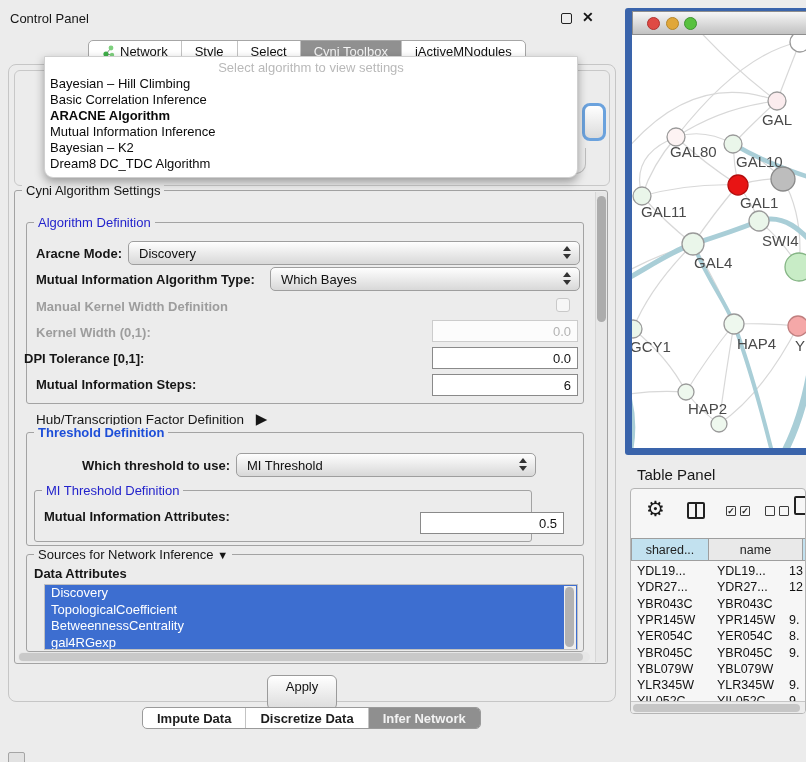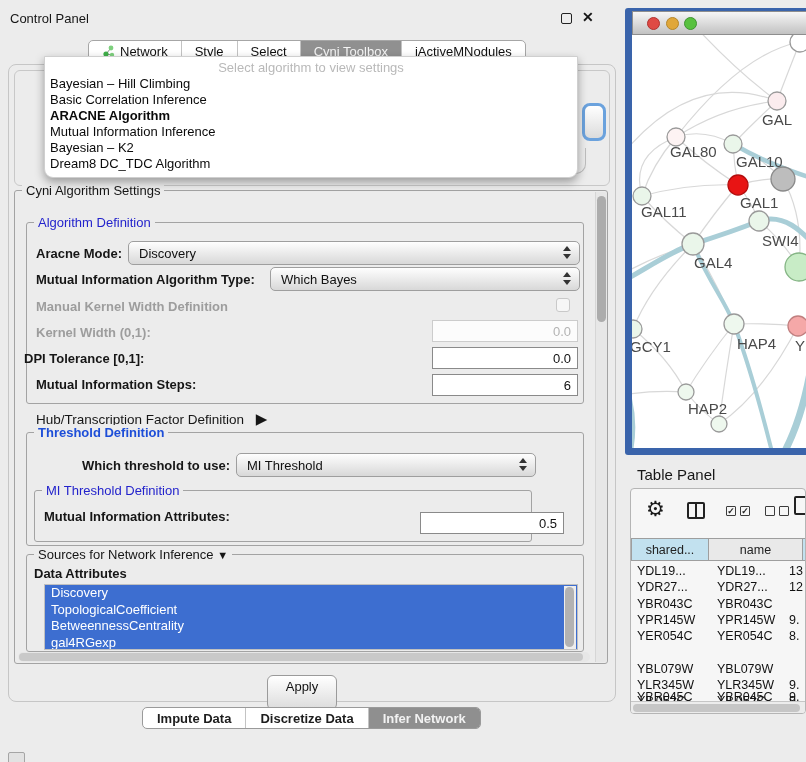--- a/index.html
+++ b/index.html
@@ -333,21 +333,21 @@
         <div class="trow" style="top: 123.9px;">
           <span style="left: 6px; width: 74px;">YPR145W</span>
           <span style="left: 86px; width: 72px;">YPR145W</span>
           <span style="left: 158px; width: 20px;">9.</span>
         </div>
         <div class="trow" style="top: 140.2px;">
           <span style="left: 6px; width: 74px;">YER054C</span>
           <span style="left: 86px; width: 72px;">YER054C</span>
           <span style="left: 158px; width: 20px;">8.</span>
         </div>
-        <div class="trow" style="top: 156.5px; margin-top: 44px;">
+        <div class="trow" style="top: 156.5px;">
           <span style="left: 6px; width: 74px;">YBR045C</span>
           <span style="left: 86px; width: 72px;">YBR045C</span>
           <span style="left: 158px; width: 20px;">9.</span>
         </div>
         <div class="trow" style="top: 172.8px;">
           <span style="left: 6px; width: 74px;">YBL079W</span>
           <span style="left: 86px; width: 72px;">YBL079W</span>
           <span style="left: 158px; width: 20px;"></span>
         </div>
         <div class="trow" style="top: 189.1px;">

